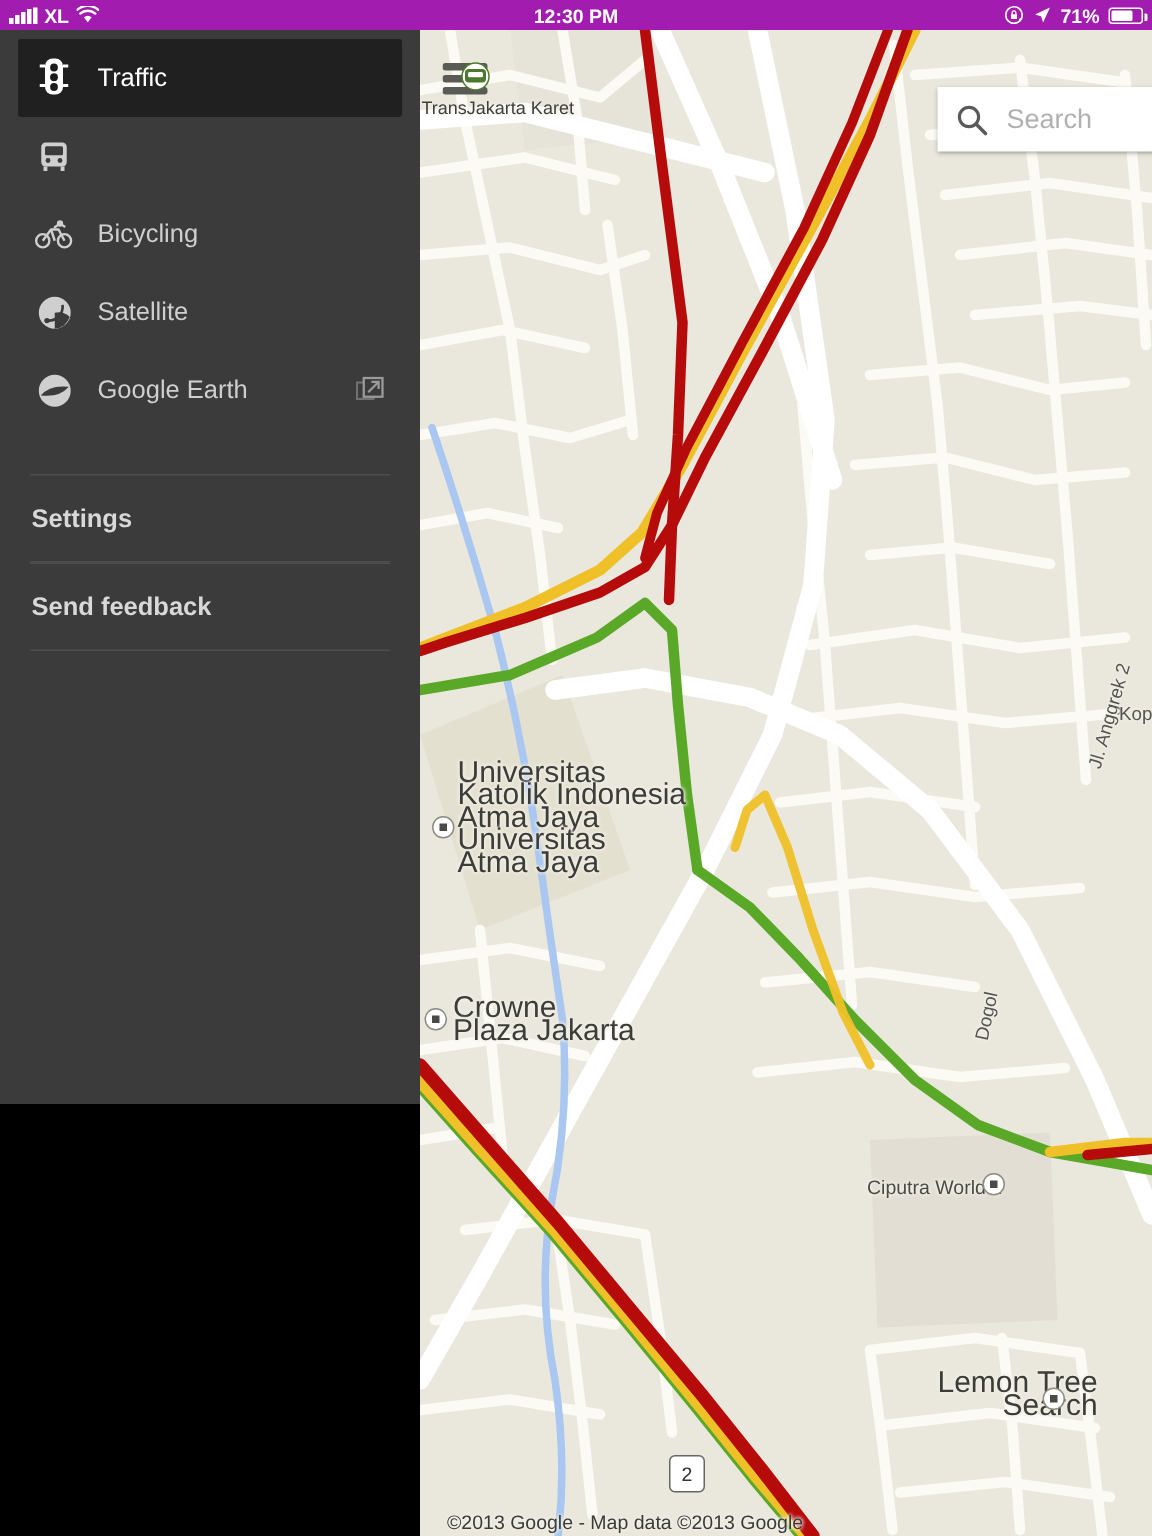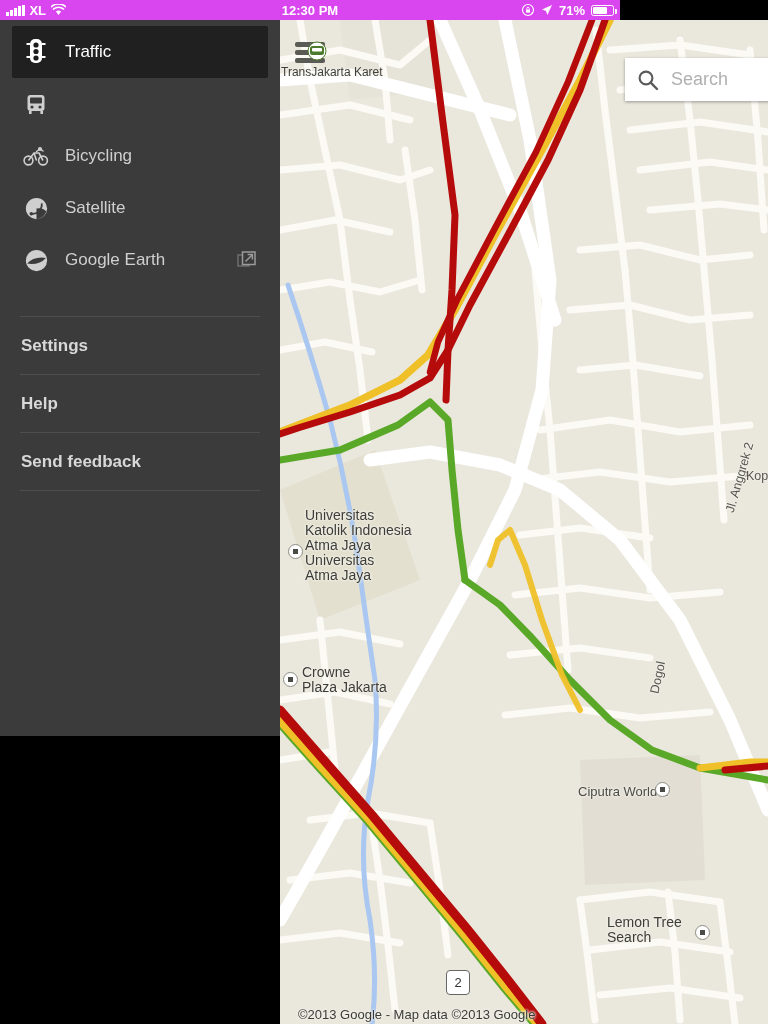--- a/index.html
+++ b/index.html
@@ -6,22 +6,22 @@
   html,body {
     width:768px; height:1024px;
     background:#000;
     font-family:"Liberation Sans", sans-serif;
     overflow:hidden;
   }
   #screen { position:relative; width:768px; height:1024px; overflow:hidden; background:#000; }
 
   
   #status-bar{
-    position:absolute; top:0; left:0; width:620px; height:20px;
-    background:#d946ef; color:#fff;
+    position:absolute; top:0; left:0; width:768px; height:20px;
+    background:#a21caf; color:#fff;
     display:flex; align-items:center;
     font-size:13px; font-weight:bold; z-index:50;
   }
   #status-left{ display:flex; align-items:center; gap:5px; padding-left:6px; }
   #signal-bars{ display:flex; align-items:flex-end; gap:1.5px; height:11px; }
   #signal-bars i{ display:block; width:2.5px; background:#fff; }
   #signal-bars i:nth-child(1){height:4px}
   #signal-bars i:nth-child(2){height:6px}
   #signal-bars i:nth-child(3){height:8px}
   #signal-bars i:nth-child(4){height:10px}
@@ -65,21 +65,21 @@
   #map{
     position:absolute; left:280px; top:20px; width:488px; height:1004px;
     background:#f0abfc; overflow:hidden;
   }
   #map-svg{ position:absolute; left:0; top:0; width:488px; height:1004px; }
   .map-label{
     position:absolute; color:#4a4a46; font-size:13px;
     text-shadow:0 0 3px #f2f0e8, 0 0 3px #f2f0e8, 0 0 2px #f2f0e8;
     white-space:nowrap; pointer-events:none; line-height:15px;
   }
-  .map-label.poi{ font-size:14px; color:#3c3c38; }
+  .map-label.poi{ font-size:20px; color:#3c3c38; }
   .map-label.street{ font-size:12.5px; color:#555550; }
   .poi-dot{
     position:absolute; width:15px; height:15px; border-radius:50%;
     background:#ffffff; border:1.2px solid #8d8d84;
     display:flex; align-items:center; justify-content:center;
   }
   .poi-dot span{ width:5px; height:5px; background:#4a4a46; display:block; }
 
   
   #search-bar{
@@ -237,23 +237,20 @@
     </div>
 
     <div class="spacer"></div>
     <div class="divider"></div>
 
     <div class="menu-row plain">
       <span class="menu-label">Settings</span>
     </div>
     <div class="divider"></div>
 
-    <div class="menu-row plain">
-      <span class="menu-label">Help</span>
-    </div>
     <div class="divider"></div>
 
     <div class="menu-row plain">
       <span class="menu-label">Send feedback</span>
     </div>
     <div class="divider"></div>
   </div>
 
   <div id="map">
 
@@ -383,21 +380,21 @@
     </div>
     <span class="poi-dot" style="left:3px; top:652px;">
         <span></span>
       </span>
 
     <div class="map-label" style="left:298px; top:764px;">Ciputra World 2</div>
     <span class="poi-dot" style="left:375px; top:762px;">
         <span></span>
       </span>
 
-    <div class="map-label poi" style="left:327px; top:895px; text-align:left;">
+    <div class="map-label poi" style="left:345px; top:895px; text-align:right;">
       <div>Lemon Tree</div>
       <div>Search</div>
     </div>
     <span class="poi-dot" style="left:415px; top:905px;">
         <span></span>
       </span>
 
     <div class="map-label street rot" style="left:424px; top:450px; transform:rotate(-74deg);">Jl. Anggrek 2</div>
     <div class="map-label street" style="left:466px; top:449px;">Kop</div>
     <div class="map-label street rot" style="left:362px; top:650px; transform:rotate(-78deg);">Dogol</div>

